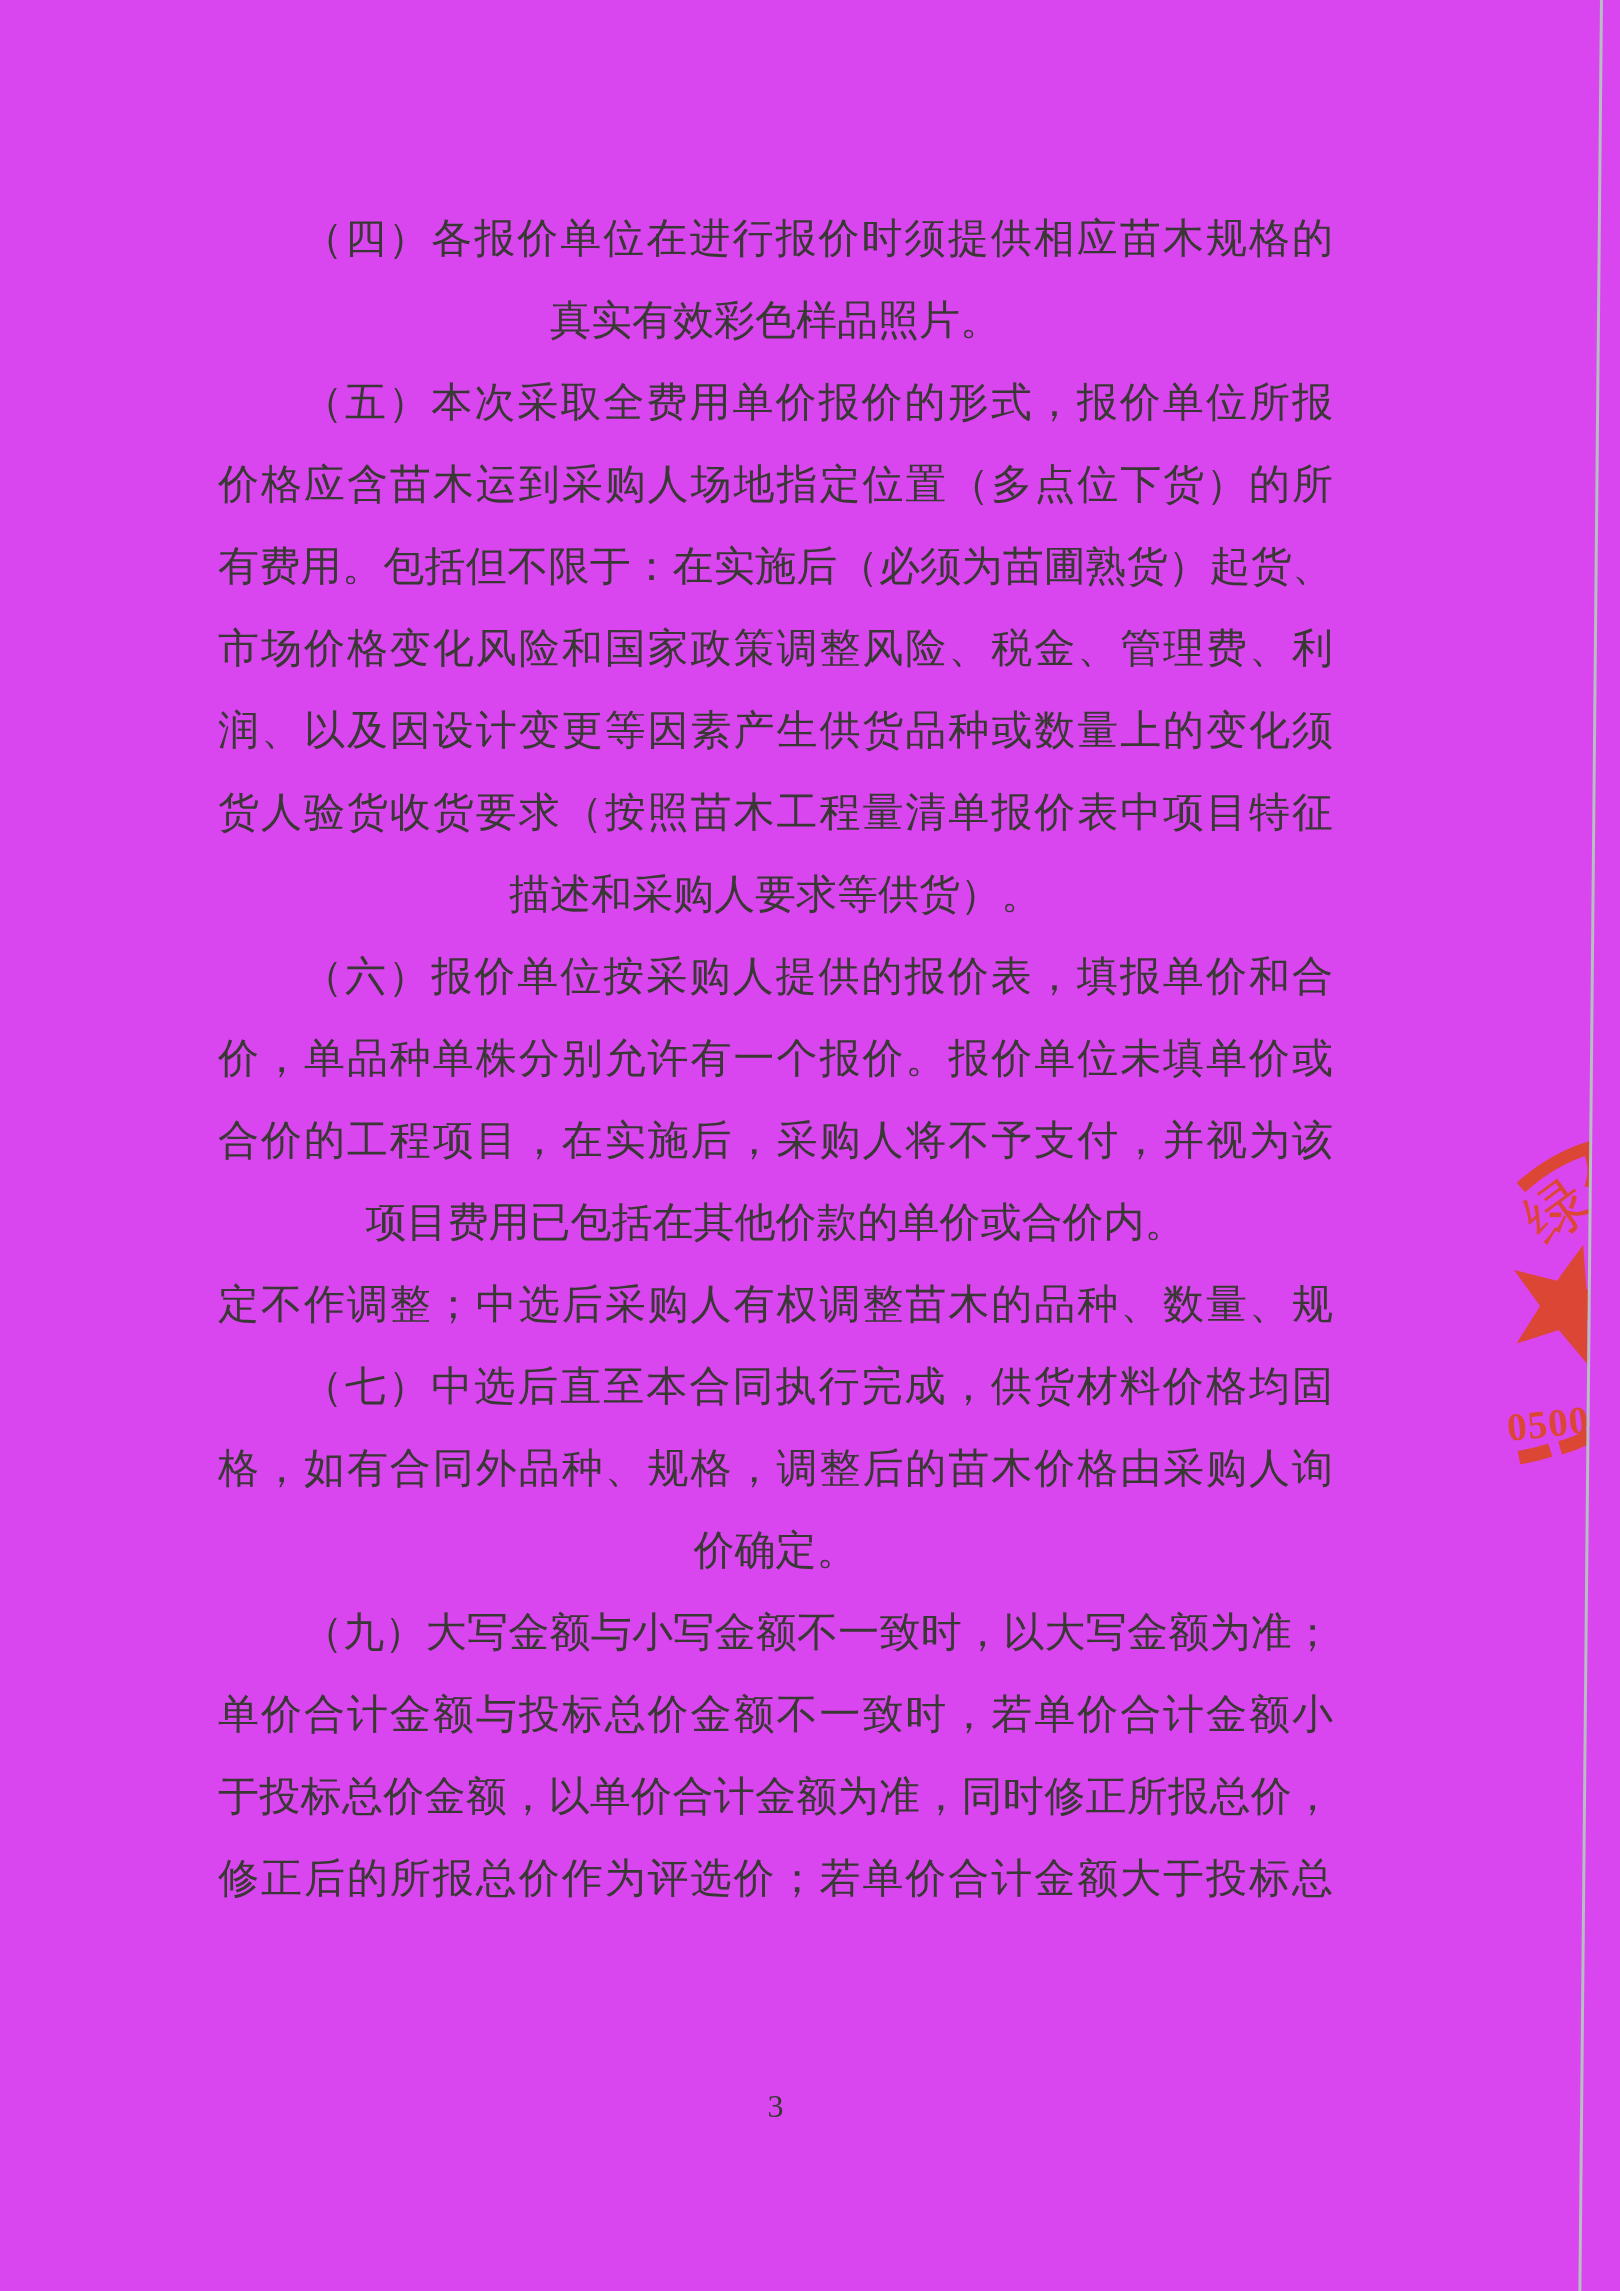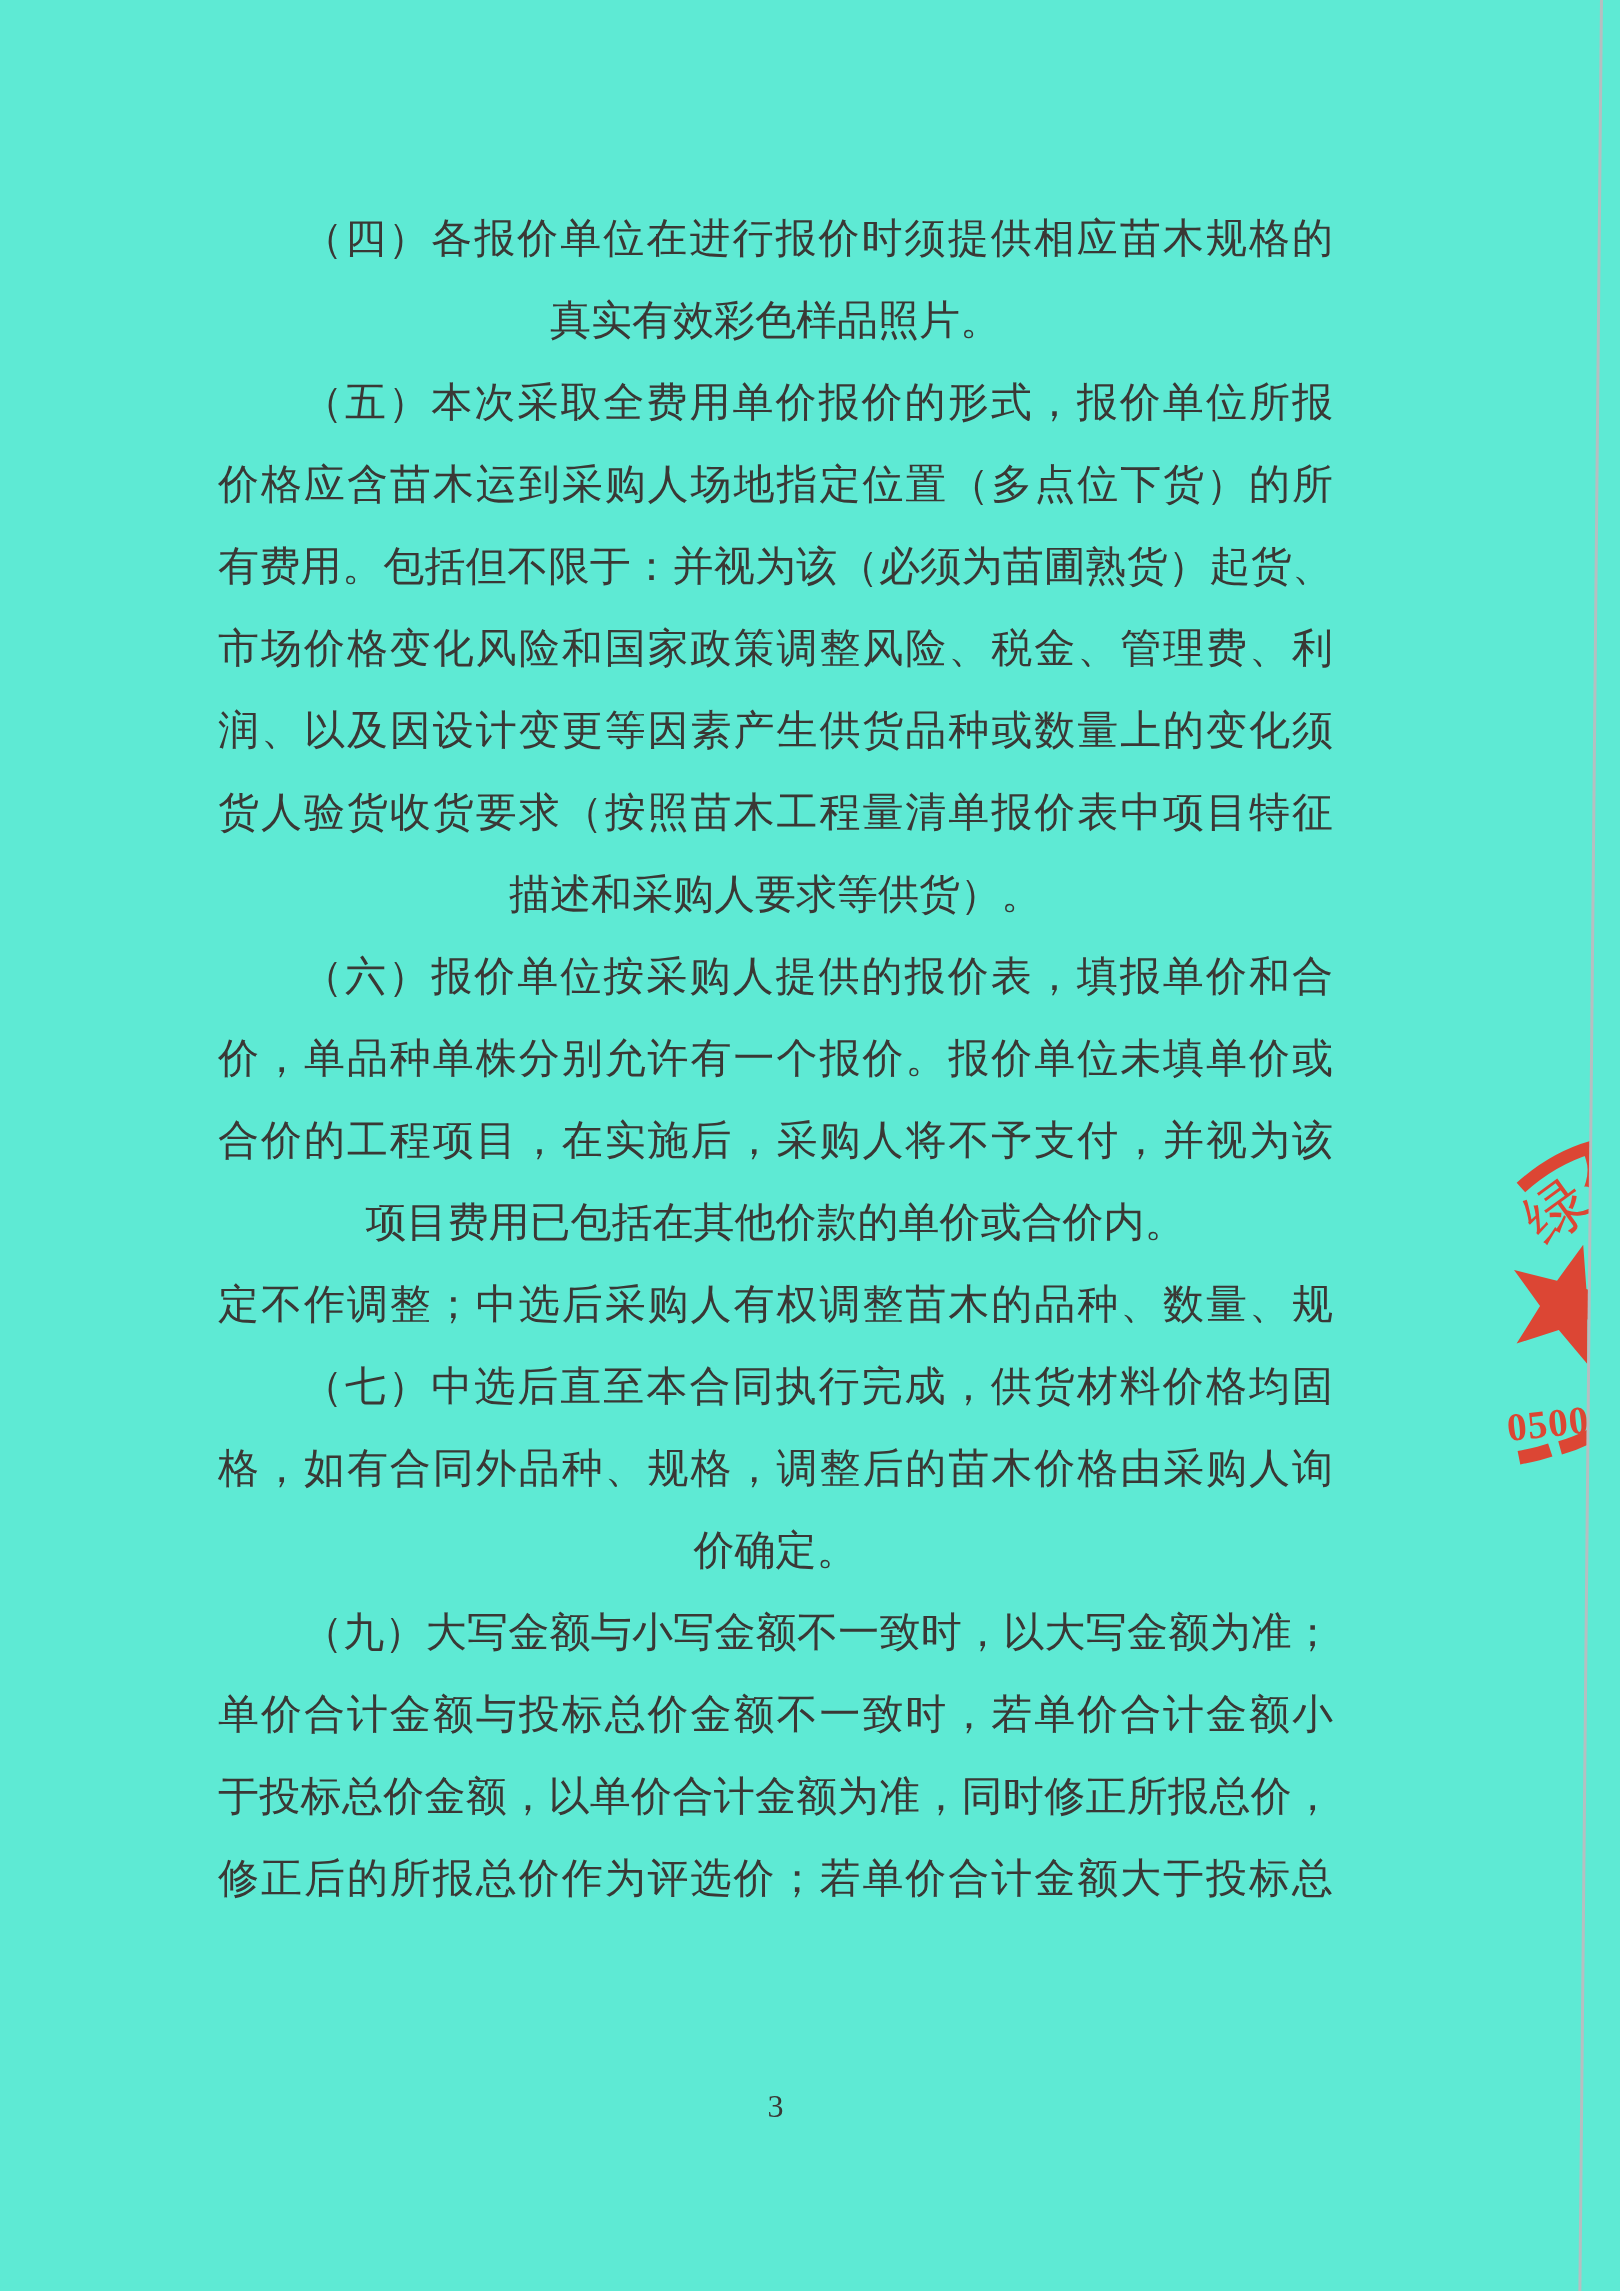--- a/index.html
+++ b/index.html
@@ -1,19 +1,19 @@
 <!DOCTYPE html>
 <html><head>
 <meta charset="utf-8">
 <style>
   html,body{margin:0;padding:0;background:#e8e8e8;}
   .page{
     position:relative;
     width:1620px;height:2292px;
-    background:#5eead4;
+    background:#d946ef;
     overflow:hidden;
     font-family:"Liberation Serif","DejaVu Serif",serif;
   }
   .text-block{
     position:absolute;
     left:218px;top:197px;
     width:1115px;
     color:#3a3835;
   }
   .line{
@@ -57,21 +57,21 @@
 </head>
 <body>
 
 <div class="page">
 
   <div class="text-block">
       <div class="line indent justify">（四）各报价单位在进行报价时须提供相应苗木规格的</div>
       <div class="line">真实有效彩色样品照片。</div>
       <div class="line indent justify">（五）本次采取全费用单价报价的形式，报价单位所报</div>
       <div class="line justify">价格应含苗木运到采购人场地指定位置（多点位下货）的所</div>
-      <div class="line justify">有费用。包括但不限于：并视为该（必须为苗圃熟货）起货、</div>
+      <div class="line justify">有费用。包括但不限于：在实施后（必须为苗圃熟货）起货、</div>
       <div class="line justify">市场价格变化风险和国家政策调整风险、税金、管理费、利</div>
       <div class="line justify">润、以及因设计变更等因素产生供货品种或数量上的变化须</div>
       <div class="line justify">货人验货收货要求（按照苗木工程量清单报价表中项目特征</div>
       <div class="line">描述和采购人要求等供货）。</div>
       <div class="line indent justify">（六）报价单位按采购人提供的报价表，填报单价和合</div>
       <div class="line justify">价，单品种单株分别允许有一个报价。报价单位未填单价或</div>
       <div class="line justify">合价的工程项目，在实施后，采购人将不予支付，并视为该</div>
       <div class="line">项目费用已包括在其他价款的单价或合价内。</div>
       <div class="line justify">定不作调整；中选后采购人有权调整苗木的品种、数量、规</div>
       <div class="line indent justify">（七）中选后直至本合同执行完成，供货材料价格均固</div>

